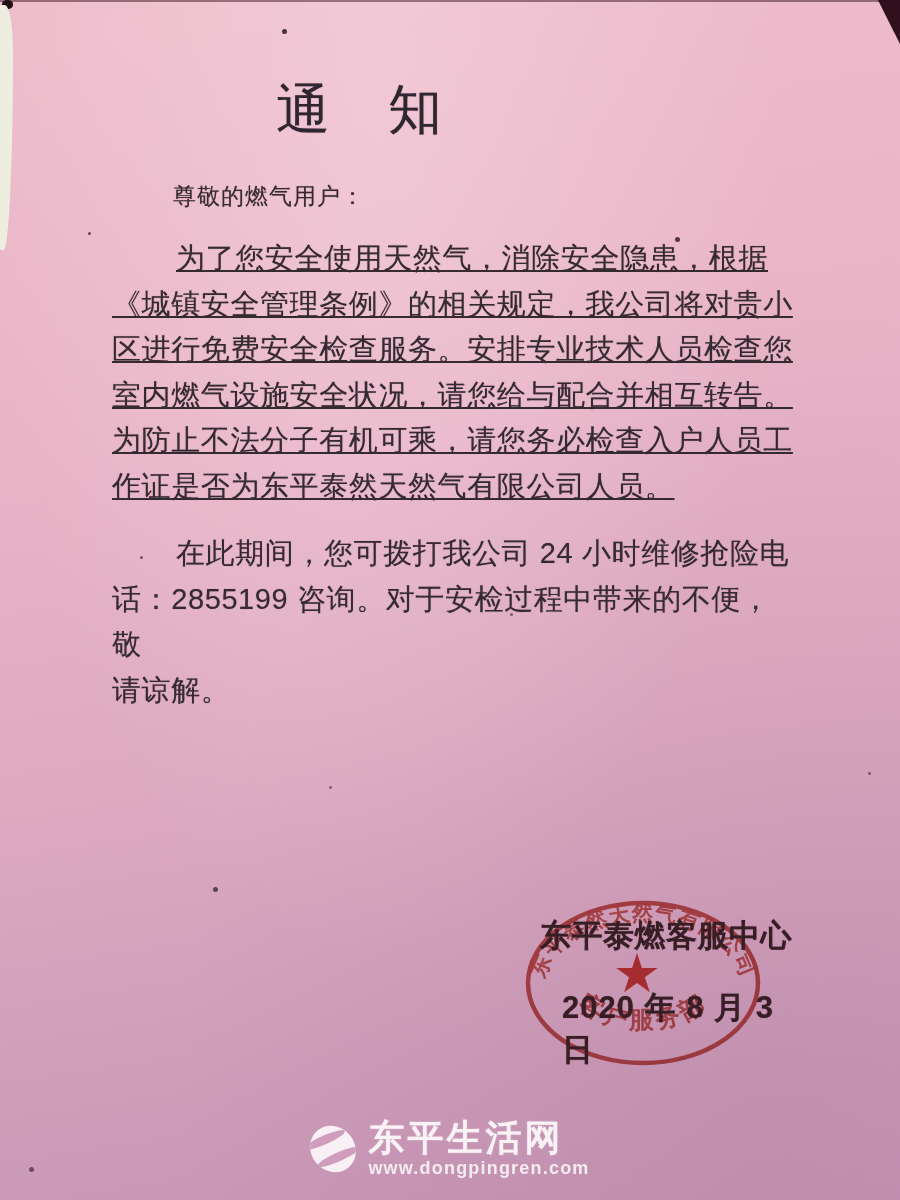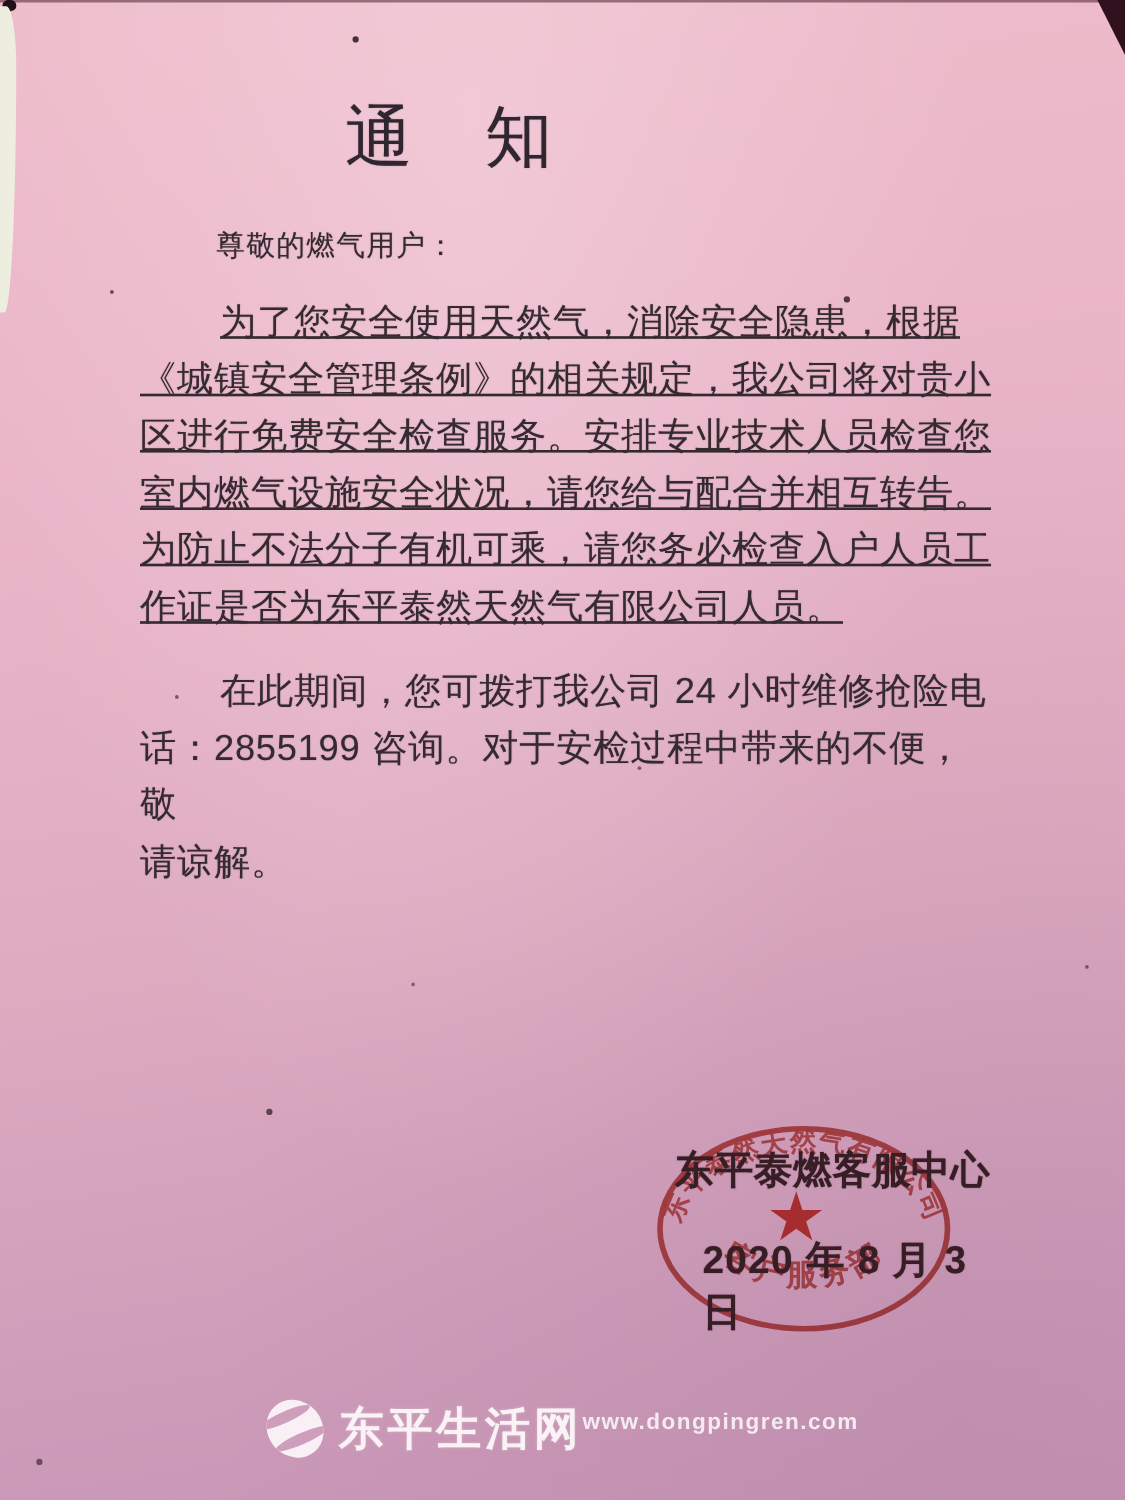--- a/index.html
+++ b/index.html
@@ -59,21 +59,21 @@
     mix-blend-mode:multiply;opacity:.9;}
   
   .watermark{position:absolute;left:0;right:0;top:1120px;display:flex;justify-content:center;
     align-items:center;gap:12px;opacity:.94;z-index:4;}
   .logo-mark{position:relative;width:46px;height:46px;background:#fbf6f9;
     border-radius:46% 58% 46% 58%;transform:rotate(4deg);overflow:hidden;}
   .logo-mark::before{content:"";position:absolute;left:-8px;top:10px;width:44px;height:9px;
     background:#cf9fbd;border-radius:50%;transform:rotate(-28deg);}
   .logo-mark::after{content:"";position:absolute;left:6px;top:26px;width:46px;height:9px;
     background:#cf9fbd;border-radius:50%;transform:rotate(-28deg);}
-  .logo-text{display:flex;flex-direction:row;line-height:1;}
+  .logo-text{display:flex;flex-direction:column;line-height:1;}
   .logo-name{font-size:36px;font-weight:700;color:#fdf9fb;letter-spacing:3px;
     text-shadow:0 0 2px rgba(255,255,255,.35);}
   .logo-url{font-size:18px;font-weight:700;color:#f8f1f5;letter-spacing:1.2px;margin-top:3px;}
 </style>
 </head>
 <body>
 
 <div class="paper">
   <div class="top-shadow-line"></div>
   <div class="corner-dark"></div>

